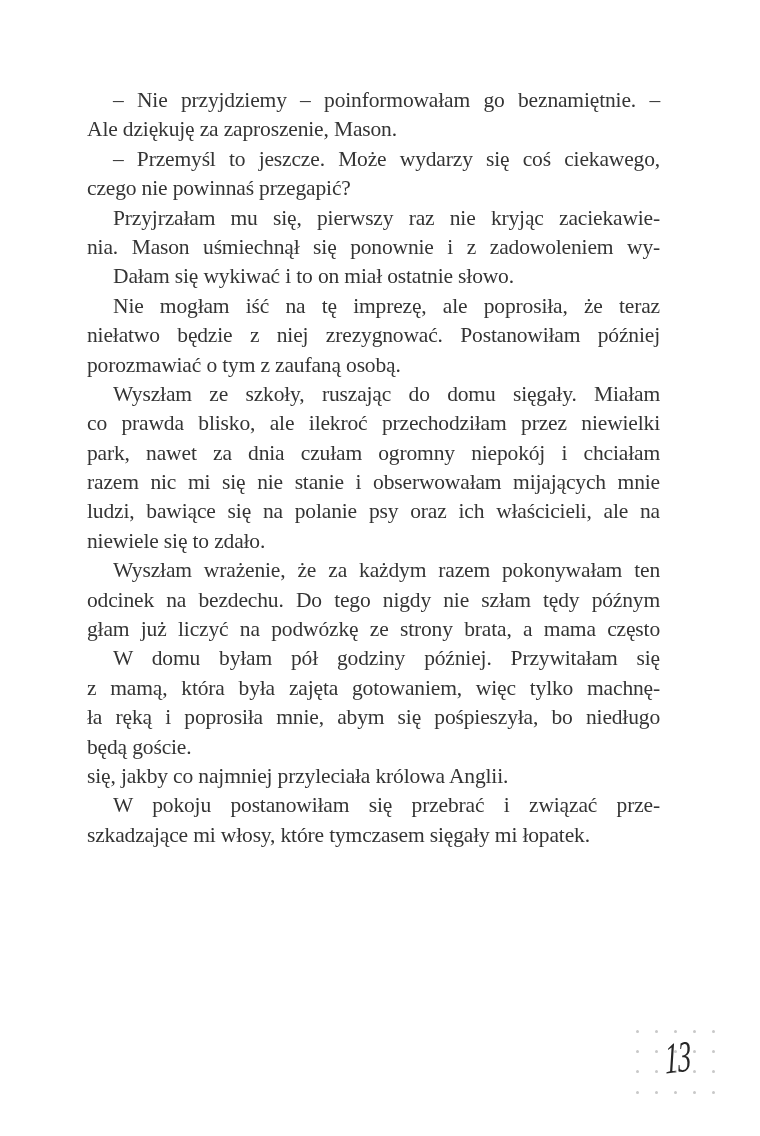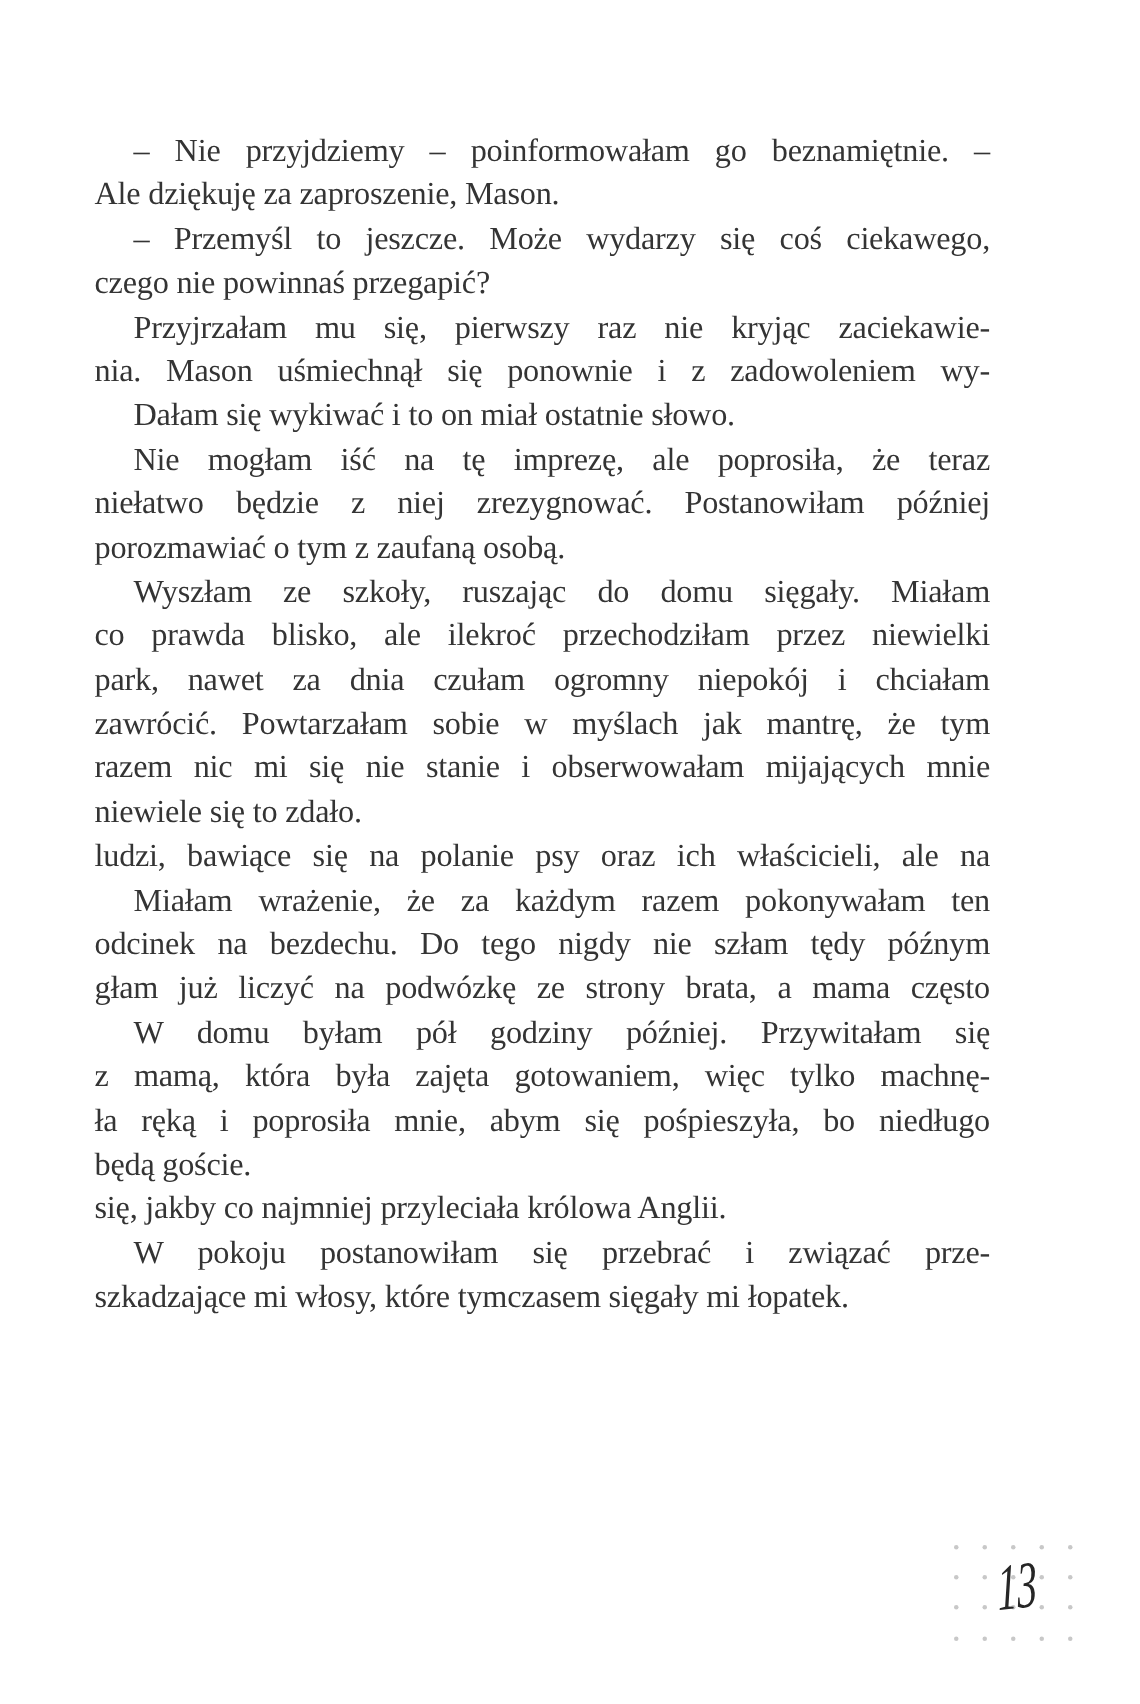--- a/index.html
+++ b/index.html
@@ -26,20 +26,21 @@
     color: var(--text-color, #343434);
   }
   .line {
     font-size: 21.5px;
     line-height: 29.4px;
     height: 29.4px;
     letter-spacing: -0.15px;
     text-align: justify;
     text-align-last: left;
     white-space: normal;
+    margin-left: 24px;
   }
   .line.just {
     text-align-last: justify;
   }
   .line.indent {
     text-indent: 26px;
   }
   .footer {
     position: absolute;
     left: 0;
@@ -88,25 +89,24 @@
       <div class="line">czego nie powinnaś przegapić?</div>
       <div class="line indent just">Przyjrzałam mu się, pierwszy raz nie kryjąc zaciekawie-</div>
       <div class="line just">nia. Mason uśmiechnął się ponownie i z zadowoleniem wy-</div>
       <div class="line indent">Dałam się wykiwać i to on miał ostatnie słowo.</div>
       <div class="line indent just">Nie mogłam iść na tę imprezę, ale poprosiła, że teraz</div>
       <div class="line just">niełatwo będzie z niej zrezygnować. Postanowiłam później</div>
       <div class="line">porozmawiać o tym z zaufaną osobą.</div>
       <div class="line indent just">Wyszłam ze szkoły, ruszając do domu sięgały. Miałam</div>
       <div class="line just">co prawda blisko, ale ilekroć przechodziłam przez niewielki</div>
       <div class="line just">park, nawet za dnia czułam ogromny niepokój i chciałam</div>
-      <div class="line just">zawrócić. Powtarzałam sobie w myślach jak mantrę, że tym</div>
       <div class="line just">razem nic mi się nie stanie i obserwowałam mijających mnie</div>
+      <div class="line just">ludzi, bawiące się na polanie psy oraz ich właścicieli, ale na</div>
       <div class="line">niewiele się to zdało.</div>
-      <div class="line just">ludzi, bawiące się na polanie psy oraz ich właścicieli, ale na</div>
-      <div class="line indent just">Miałam wrażenie, że za każdym razem pokonywałam ten</div>
+      <div class="line indent just">Wyszłam wrażenie, że za każdym razem pokonywałam ten</div>
       <div class="line just">odcinek na bezdechu. Do tego nigdy nie szłam tędy późnym</div>
       <div class="line just">głam już liczyć na podwózkę ze strony brata, a mama często</div>
       <div class="line indent just">W domu byłam pół godziny później. Przywitałam się</div>
       <div class="line just">z mamą, która była zajęta gotowaniem, więc tylko machnę-</div>
       <div class="line just">ła ręką i poprosiła mnie, abym się pośpieszyła, bo niedługo</div>
       <div class="line">będą goście.</div>
       <div class="line">się, jakby co najmniej przyleciała królowa Anglii.</div>
       <div class="line indent just">W pokoju postanowiłam się przebrać i związać prze-</div>
       <div class="line">szkadzające mi włosy, które tymczasem sięgały mi łopatek.</div>
     </main>

